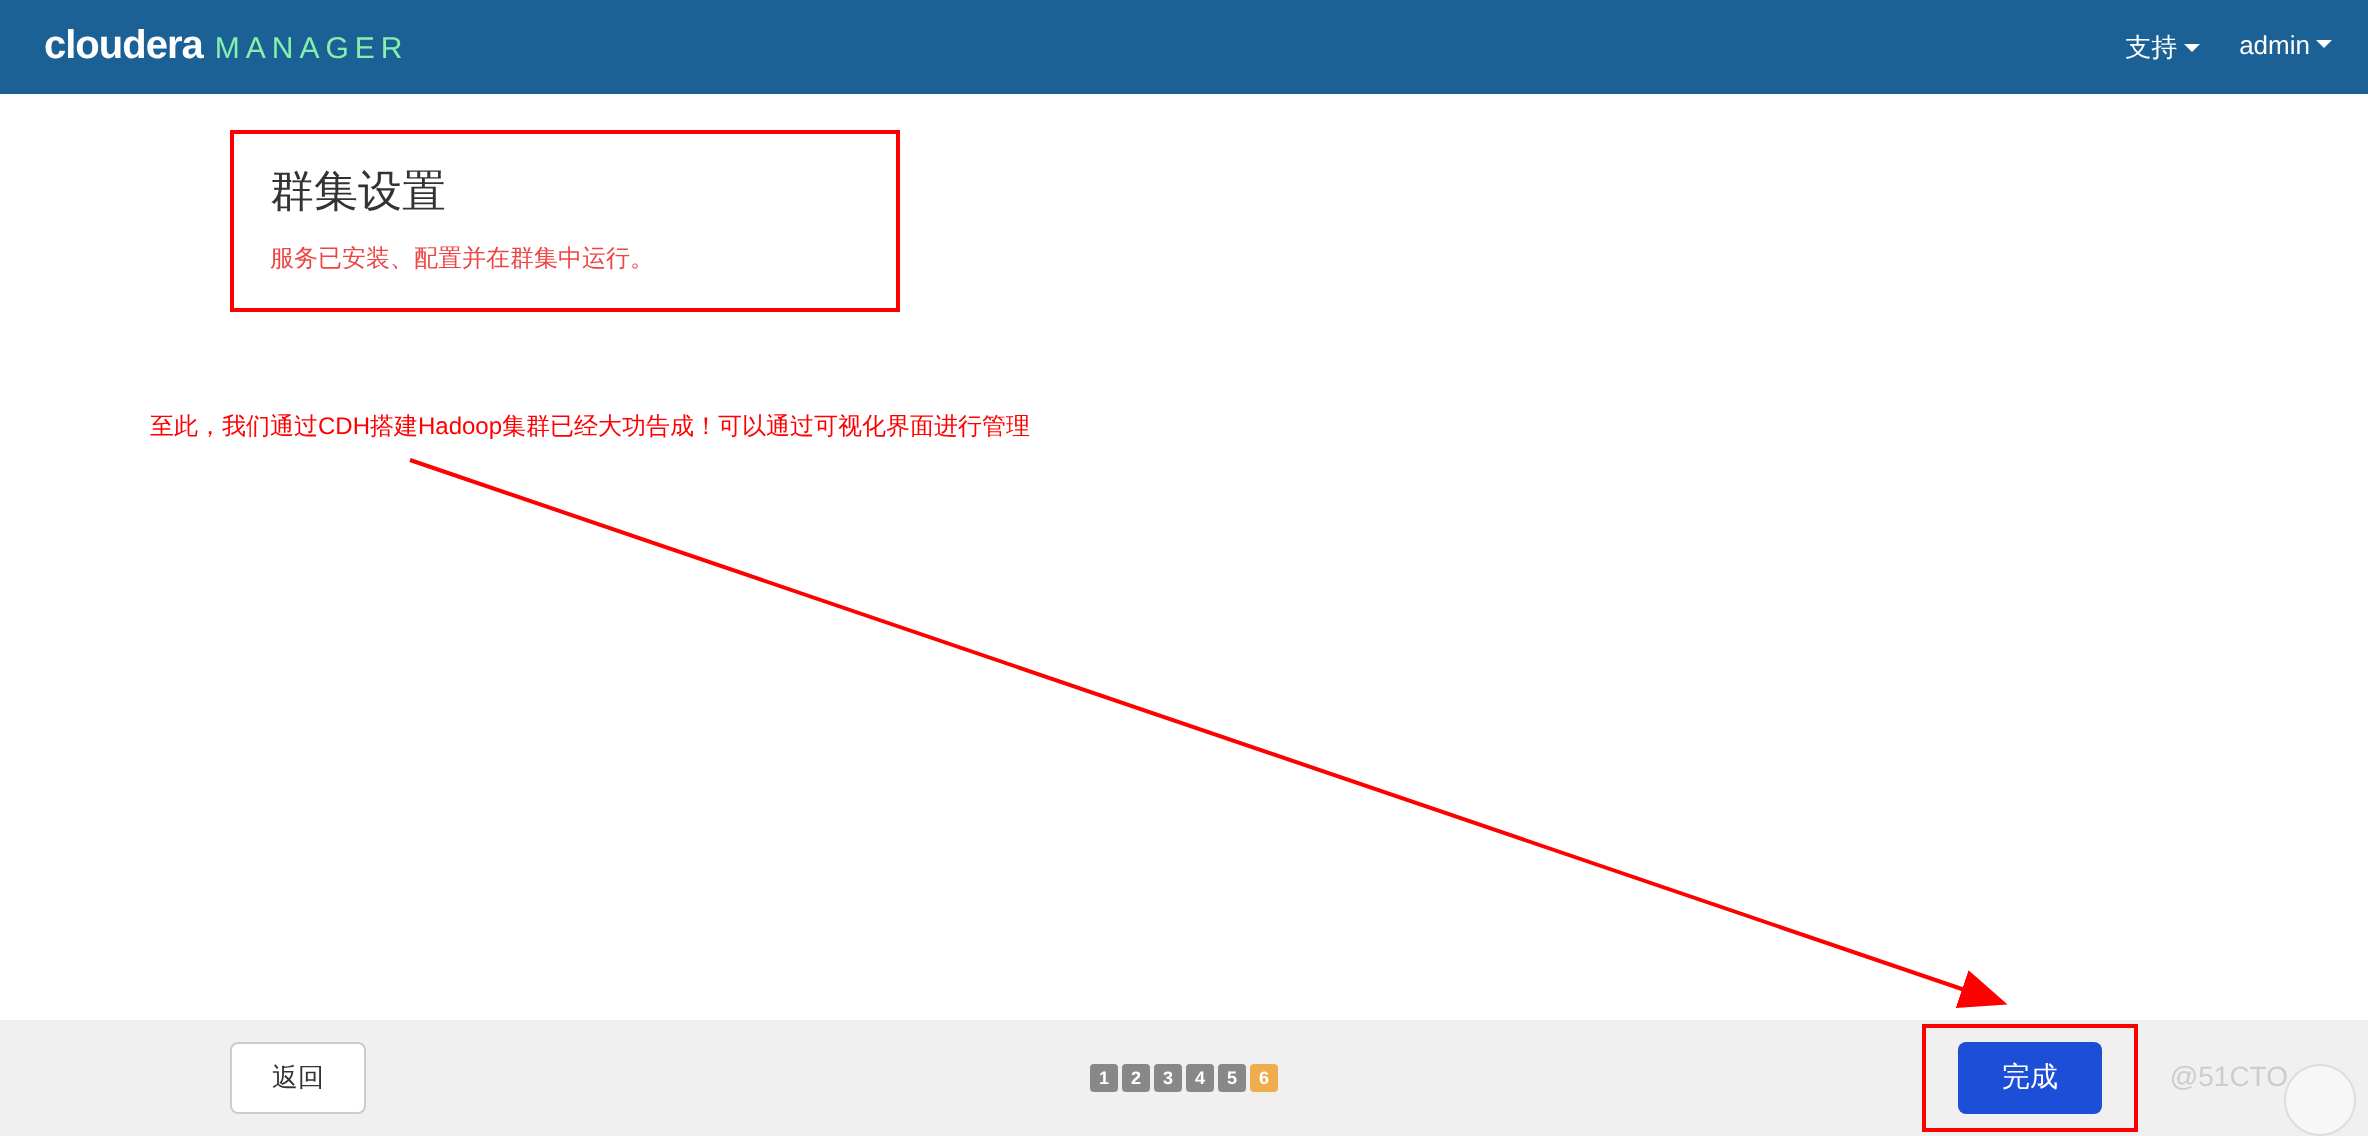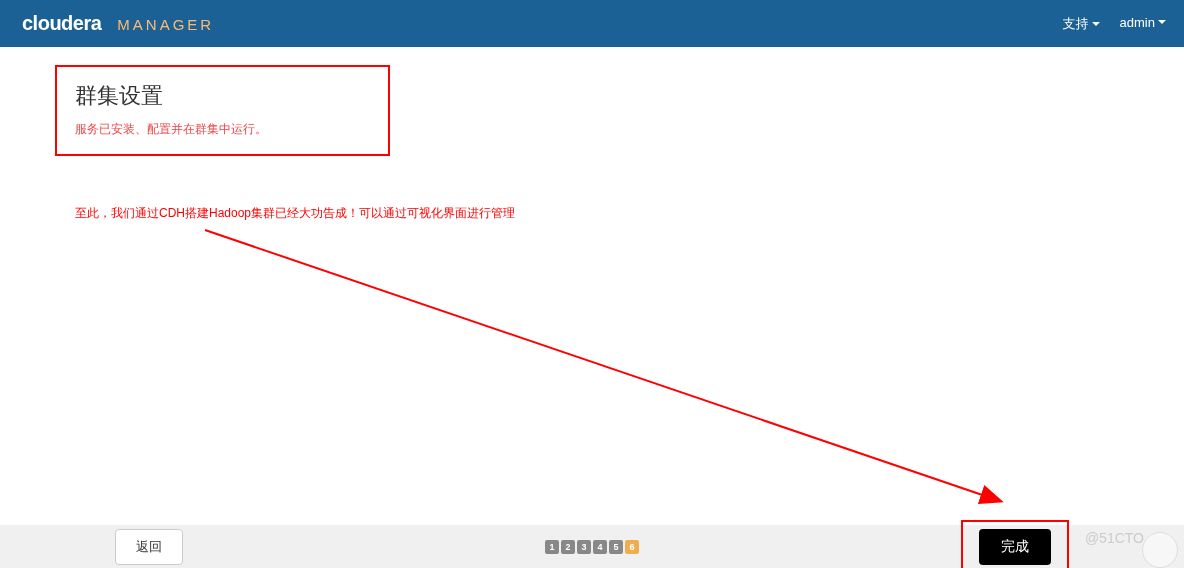--- a/index.html
+++ b/index.html
@@ -1,44 +1,44 @@
 <!DOCTYPE html>
 <html><head>
   <meta charset="utf-8">
   <style>
     * { margin: 0; padding: 0; box-sizing: border-box; }
     body { font-family: "Helvetica Neue", Helvetica, Arial, "Microsoft YaHei", sans-serif; background: #fff; width: 1184px; height: 568px; position: relative; overflow: hidden; }
     
     .navbar { background: #1c6196; height: 47px; display: flex; align-items: center; justify-content: space-between; padding: 0 18px 0 22px; }
-    .navbar-brand { display: flex; align-items: baseline; gap: 16px; }
+    .navbar-brand { display: flex; align-items: baseline; gap: 6px; }
     .brand-cloudera { color: #fff; font-size: 20px; font-weight: 700; letter-spacing: -0.5px; }
-    .brand-manager { color: #fdba74; font-size: 15px; font-weight: 400; letter-spacing: 3px; }
+    .brand-manager { color: #86efac; font-size: 15px; font-weight: 400; letter-spacing: 3px; }
     .navbar-right { display: flex; gap: 20px; align-items: flex-start; }
     .nav-link { color: #fff; font-size: 13px; cursor: pointer; display: flex; align-items: center; gap: 3px; }
     .caret { display: inline-block; width: 0; height: 0; border-left: 4px solid transparent; border-right: 4px solid transparent; border-top: 4px solid #fff; vertical-align: middle; }
     
-    .content { padding: 18px 115px 0 55px; position: relative; }
+    .content { padding: 18px 115px 0 115px; position: relative; }
     
     .setup-box { border: 2px solid #ff0000; padding: 14px 18px 16px 18px; width: 335px; background: #fff; }
     .setup-title { font-size: 22px; color: #333; font-weight: 400; margin-bottom: 10px; }
     .setup-congrat { font-size: 14px; color: #333; margin-bottom: 8px; }
     .setup-desc { font-size: 12px; color: #ef4444; }
     
     .annotation-text { position: absolute; left: 75px; top: 205px; color: #ff0000; font-size: 12px; }
     
     .arrow-svg { position: absolute; left: 200px; top: 225px; pointer-events: none; }
     
-    .footer { position: absolute; bottom: 0; left: 0; right: 0; height: 43px; background: #f0f0f0; display: flex; align-items: center; padding: 0 115px; }
+    .footer { position: absolute; bottom: 0; left: 0; right: 0; height: 58px; background: #f0f0f0; display: flex; align-items: center; padding: 0 115px; }
     .back-btn { border: 1px solid #ccc; background: #fff; border-radius: 4px; padding: 8px 20px; font-size: 13px; color: #333; cursor: pointer; }
     .steps { position: absolute; left: 50%; transform: translateX(-50%); display: flex; gap: 2px; }
     .step { width: 14px; height: 14px; font-size: 9px; color: #fff; display: flex; align-items: center; justify-content: center; font-weight: bold; border-radius: 2px; }
     .step.done { background: #888; }
     .step.current { background: #f0ad4e; }
     .finish-wrap { margin-left: auto; border: 2px solid #ff0000; padding: 7px 16px; }
-    .finish-btn { background: #000000; color: #fff; border: none; border-radius: 4px; padding: 9px 22px; font-size: 14px; cursor: pointer; }
+    .finish-btn { background: #1d4ed8; color: #fff; border: none; border-radius: 4px; padding: 9px 22px; font-size: 14px; cursor: pointer; }
     
     .watermark-img { position: absolute; right: 6px; bottom: 0; width: 36px; height: 36px; border: 1px solid #ddd; border-radius: 50%; background: #f7f7f7; }
     .watermark-text { position: absolute; right: 40px; bottom: 22px; font-size: 14px; color: #ccc; }
   </style>
 </head>
 <body>
 
 <div class="navbar">
   <div class="navbar-brand">
     <span class="brand-cloudera">cloudera</span>

